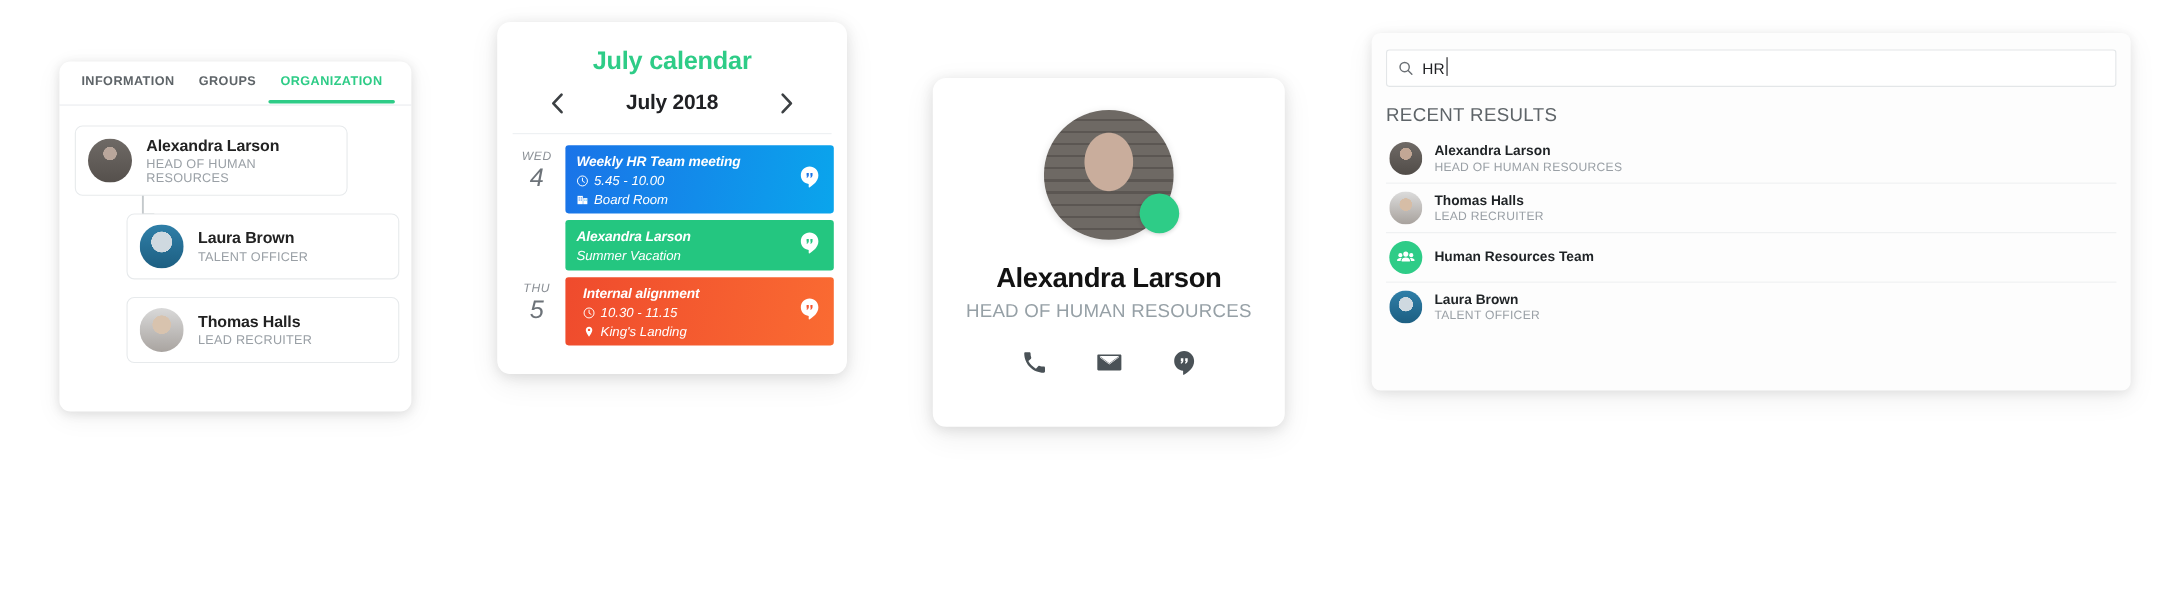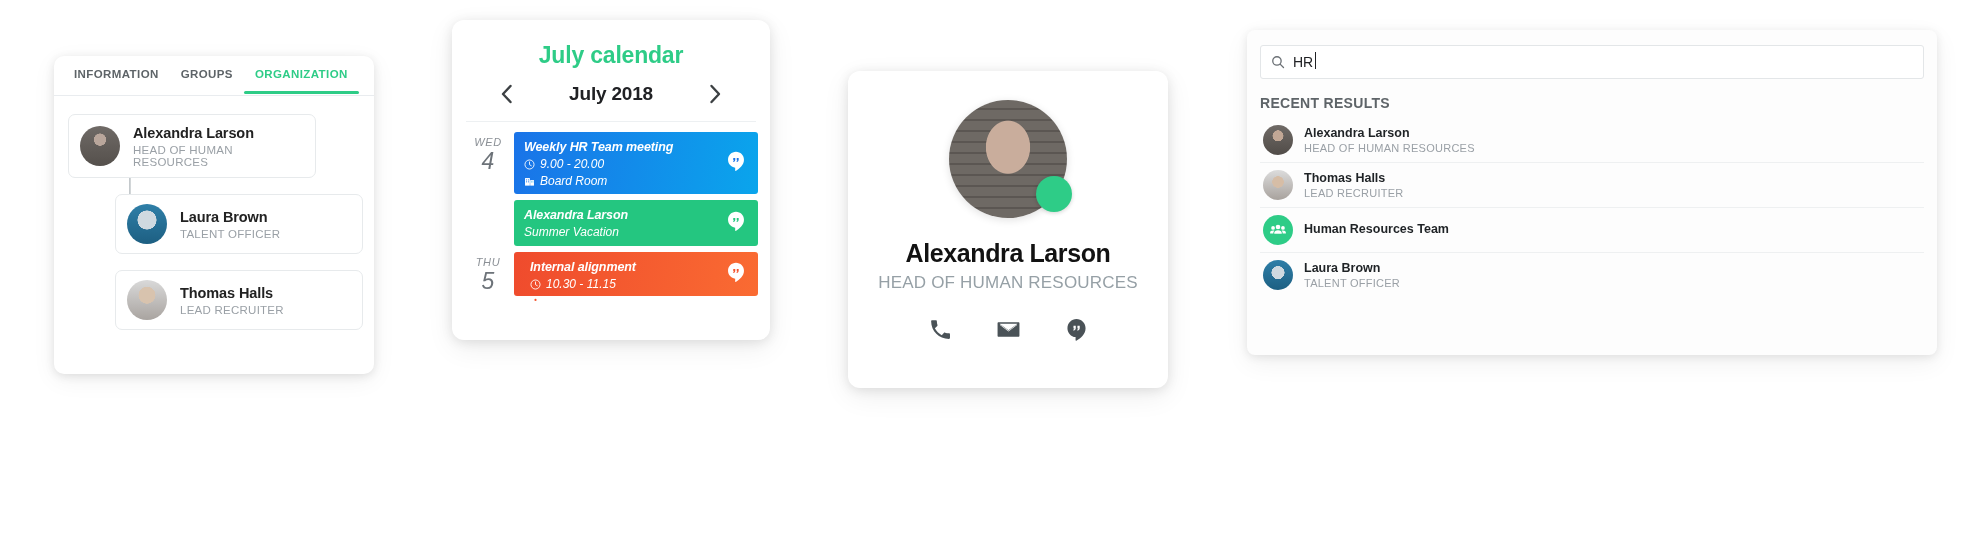--- a/index.html
+++ b/index.html
@@ -75,21 +75,21 @@
   .day-col { width: 52px; flex: 0 0 52px; text-align: center; padding-top: 4px; }
   .day-dow { font-size: 11px; color: #8b9096; letter-spacing: .6px; }
   .day-num { font-size: 23px; color: #6d7379; font-weight: 400; line-height: 1.1; margin-top: 1px; }
   .ev-col { flex: 1; display: flex; flex-direction: column; gap: 6px; }
   .event {
     position: relative; border-radius: 3px; padding: 7px 10px 8px;
     color: #fff; min-height: 30px;
   }
   .event.blue  { background: linear-gradient(100deg,#1a73e8 0%,#0aa5ec 100%); height: 62px; }
   .event.green { background: #24c680; height: 46px; }
-  .event.red   { background: linear-gradient(100deg,#ef4b2d 0%,#fa6b32 100%); height: 44px; padding-left: 16px; }
+  .event.red   { background: linear-gradient(100deg,#ef4b2d 0%,#fa6b32 100%); height: 62px; padding-left: 16px; }
   .ev-title { font-size: 12.5px; font-weight: 700; letter-spacing: -.1px; line-height: 1.3; }
   .ev-line { font-size: 12px; display: flex; align-items: center; gap: 5px;
              line-height: 1.35; margin-top: 1px; }
   .ev-line svg { flex: 0 0 auto; }
   .hangout { position: absolute; right: 11px; top: 50%; transform: translateY(-50%); }
 
   
   .profile-card {
     position: absolute; left: 848px; top: 71px;
     width: 320px; height: 317px;
@@ -120,21 +120,21 @@
   .search-box {
     margin: 15px 13px 0 13px; height: 34px;
     background: #fff; border: 1px solid #e3e6e8; border-radius: 3px;
     display: flex; align-items: center; gap: 8px; padding: 0 10px;
   }
   .search-box .q { font-size: 14px; color: #202124; position: relative; }
   .search-box .q::after {
     content: ""; position: absolute; right: -3px; top: -2px;
     width: 1px; height: 17px; background: #202124;
   }
-  .recent-label { font-size: 14px; font-weight: 700; color: #5e6468;
+  .recent-label { font-size: 17px; font-weight: 400; color: #5e6468;
                   letter-spacing: .3px; padding: 16px 0 7px 13px; }
   .results { padding: 0 13px; }
   .result {
     display: flex; align-items: center; gap: 11px;
     padding: 7px 0 7px 3px; border-top: 1px solid #eef0f1; cursor: pointer;
   }
   .result:first-child { border-top: none; }
   .r-avatar { width: 30px; height: 30px; border-radius: 50%; flex: 0 0 30px;
               background-size: cover; background-position: center; }
   .r-name { font-size: 12.5px; font-weight: 700; color: #1f2326; line-height: 1.25; }
@@ -209,21 +209,21 @@
           <div class="day-num">4</div>
         </div>
         <div class="ev-col">
           <div class="event blue">
             <div class="ev-title">Weekly HR Team meeting</div>
             <div class="ev-line">
               <svg width="11" height="11" viewBox="0 0 16 16">
                   <circle cx="8" cy="8" r="6.6" fill="none" stroke="#fff" stroke-width="1.3"></circle>
                   <path d="M8 4.3V8.2l2.6 1.6" fill="none" stroke="#fff" stroke-width="1.3" stroke-linecap="round"></path>
                 </svg>
-              <span>9.00 - 20.00</span>
+              <span>5.45 - 10.00</span>
             </div>
             <div class="ev-line">
               <svg width="11" height="11" viewBox="0 0 16 16">
                   <rect x="1.5" y="3" width="7" height="11" fill="#fff"></rect>
                   <rect x="9" y="6" width="5.5" height="8" fill="#fff"></rect>
                   <rect x="3" y="5" width="1.4" height="1.4" fill="#1a73e8"></rect>
                   <rect x="5.7" y="5" width="1.4" height="1.4" fill="#1a73e8"></rect>
                   <rect x="3" y="7.8" width="1.4" height="1.4" fill="#1a73e8"></rect>
                   <rect x="5.7" y="7.8" width="1.4" height="1.4" fill="#1a73e8"></rect>
                   <rect x="10.5" y="8" width="1.2" height="1.2" fill="#0aa5ec"></rect>

